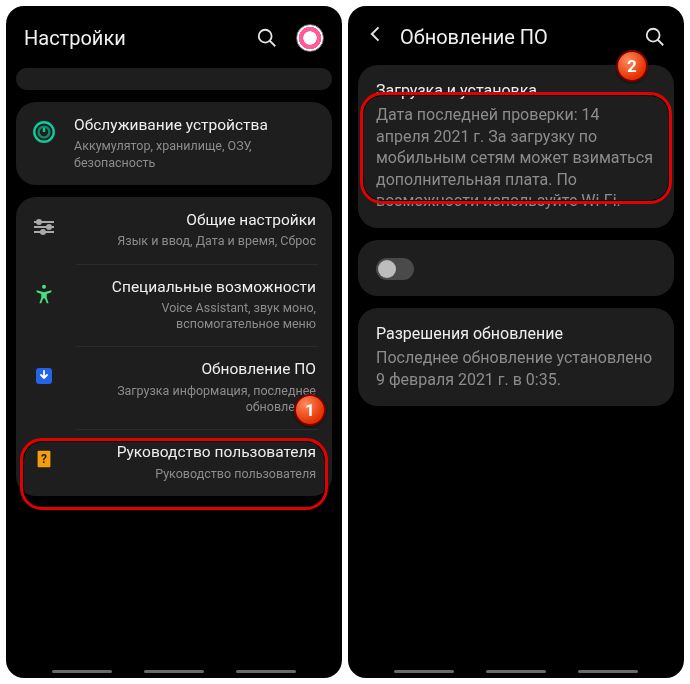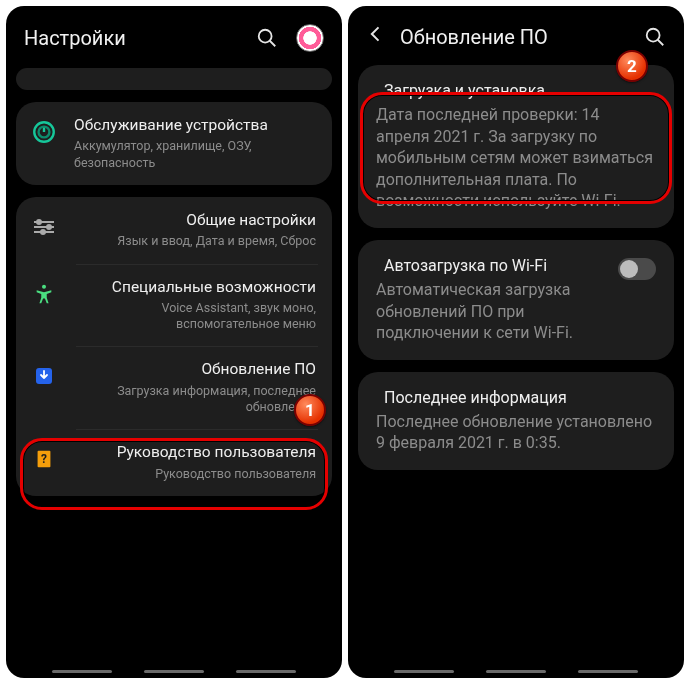--- a/index.html
+++ b/index.html
@@ -65,21 +65,21 @@
       color:#fff; font-weight:700; font-size:17px;
       display:flex; align-items:center; justify-content:center;
       box-shadow: 0 1px 2px rgba(0,0,0,.5);
       z-index: 10;
     }
     
     .item {
       background:#1e1e1e; border-radius:20px; padding:16px 18px;
       margin-bottom:12px; cursor:pointer; position:relative;
     }
-    .item-title { color:#efefef; font-size:16px; margin-bottom:4px;margin-left:8px; }
+    .item-title { color:#efefef; font-size:16px; margin-bottom:4px; }
     .item-sub { color:#8c8c8c; font-size:16px; line-height:1.35; }
     .item-toggle {
       display:flex; align-items:flex-start; gap:14px;
     }
     .toggle {
       width:38px; height:22px; background:#4a4a4a; border-radius:11px;
       position:relative; flex-shrink:0; margin-top:2px; cursor:pointer;
     }
     .toggle::after {
       content:""; position:absolute; left:2px; top:2px; width:18px; height:18px;
@@ -216,29 +216,25 @@
     </div>
   </div>
 
   <div class="content">
     <div class="item">
       <div class="item-title">Загрузка и установка</div>
       <div class="item-sub">Дата последней проверки: 14 апреля 2021 г. За загрузку по мобильным сетям может взиматься дополнительная плата. По возможности используйте Wi-Fi.</div>
     </div>
 
     <div class="item item-toggle">
-      <div style="flex:1">
-        <div class="item-title">Автозагрузка по Wi-Fi</div>
-        <div class="item-sub">Автоматическая загрузка обновлений ПО при подключении к сети Wi-Fi.</div>
-      </div>
       <div class="toggle"></div>
     </div>
 
     <div class="item">
-      <div class="item-title">Последнее информация</div>
+      <div class="item-title">Разрешения обновление</div>
       <div class="item-sub">Последнее обновление установлено 9 февраля 2021 г. в 0:35.</div>
     </div>
   </div>
 
   <div class="highlight" style="left:12px; right:12px; top:86px; height:112px;"></div>
   <div class="badge" style="right:36px; top:44px;">2</div>
 
   <div class="navbar">
       <span></span>
       <span></span>

